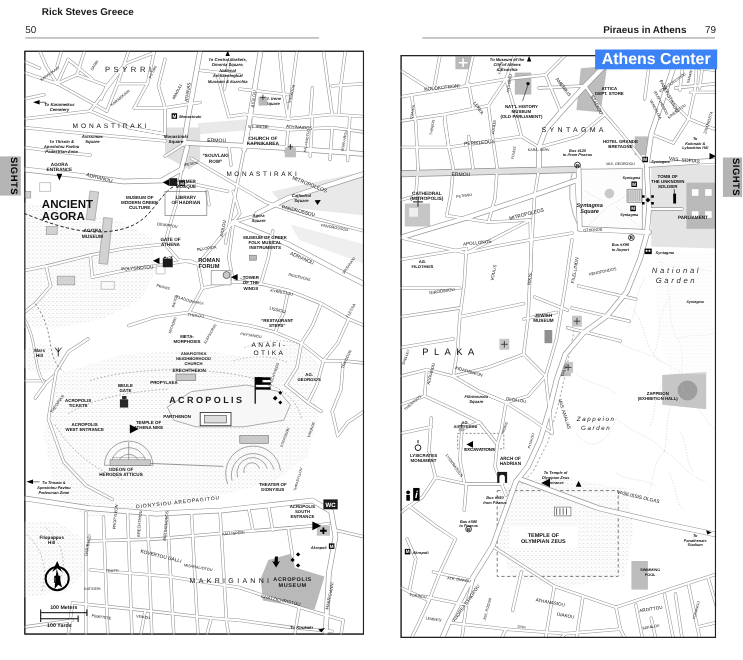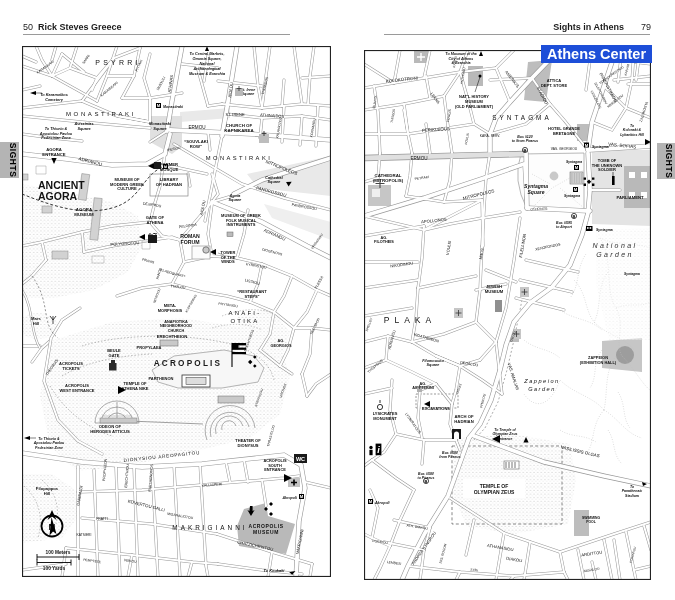--- a/index.html
+++ b/index.html
@@ -1,22 +1,22 @@
 <!DOCTYPE html>
 <html><head><meta charset="utf-8"><style>
   html,body{margin:0;padding:0;background:#fff;}
   body{width:675px;height:600px;position:relative;overflow:hidden;font-family:"Liberation Sans",sans-serif;}
   .hdr{position:absolute;font-weight:bold;color:#1c1c1c;font-size:9px;}
   .rule{position:absolute;height:1px;background:#9a9a9a;}
   svg text{font-family:"Liberation Sans",sans-serif;}
 </style></head><body>
 <div class="hdr" style="left:23px;top:22px;font-weight:normal;">50</div>
-<div class="hdr" style="left:38px;top:22px;">Rick Steves Greece</div>
+<div class="hdr" style="left:38px;top:6px;">Rick Steves Greece</div>
 <div class="rule" style="left:23px;top:34px;width:267px;"></div>
-<div class="hdr" style="left:534px;top:22px;width:90px;text-align:right;">Sights in Athens</div>
+<div class="hdr" style="left:534px;top:22px;width:90px;text-align:right;">Piraeus in Athens</div>
 <div class="hdr" style="left:641px;top:22px;font-weight:normal;">79</div>
 <div class="rule" style="left:384px;top:34px;width:266px;"></div>
 <svg style="position:absolute;left:0px;top:142px;" width="19" height="36">
     <rect width="19" height="36" fill="#b4b4b4"></rect>
     <text x="10" y="18" font-size="8.5" font-weight="bold" text-anchor="middle" transform="rotate(90 10 18)" letter-spacing="0.5" font-family="Liberation Sans">SIGHTS</text>
   </svg>
 <svg style="position:absolute;left:657px;top:143px;" width="18" height="36">
     <rect width="18" height="36" fill="#b4b4b4"></rect>
     <text x="9" y="18" font-size="8.5" font-weight="bold" text-anchor="middle" transform="rotate(90 9 18)" letter-spacing="0.5" font-family="Liberation Sans">SIGHTS</text>
   </svg>
@@ -1019,12 +1019,12 @@
       <text x="6" y="275" font-size="3.2" font-weight="normal" text-anchor="middle" transform="rotate(-70 6 275)" fill="#111" style="">SHELLEY</text>
       <text x="104" y="89" font-size="3.2" font-weight="normal" text-anchor="middle" transform="rotate(-80 104 89)" fill="#111" style="">FOULIS</text>
       <text x="12" y="52" font-size="3.2" font-weight="normal" text-anchor="middle" transform="rotate(-80 12 52)" fill="#111" style="">QUANTA</text>
       <text x="30" y="66" font-size="3.2" font-weight="normal" text-anchor="middle" transform="rotate(-80 30 66)" fill="#111" style="">THISEOS</text>
       <text x="92" y="12" font-size="3.2" font-weight="normal" text-anchor="middle" transform="rotate(-80 92 12)" fill="#111" style="">KARTSI</text>
       <text x="100" y="26" font-size="3.2" font-weight="normal" text-anchor="middle" transform="rotate(-80 100 26)" fill="#111" style="">ANTHIMOU</text>
       <text x="268" y="225" font-size="3.3" font-weight="bold" text-anchor="middle" fill="#111" style="font-style:italic;">Syntagma</text>
     </g>
     <rect x="0.5" y="0.5" width="286" height="529" fill="none" stroke="#222" stroke-width="1.2"></rect>
   </svg>
-<div style="position:absolute;left:541px;top:45px;width:111px;height:18px;background:#1d4ed8;color:#fff;font-weight:bold;font-size:14.5px;text-align:center;line-height:18px;">Athens Center</div>
+<div style="position:absolute;left:541px;top:45px;width:111px;height:18px;background:#3b82f6;color:#fff;font-weight:bold;font-size:14.5px;text-align:center;line-height:18px;">Athens Center</div>
 </body></html>

